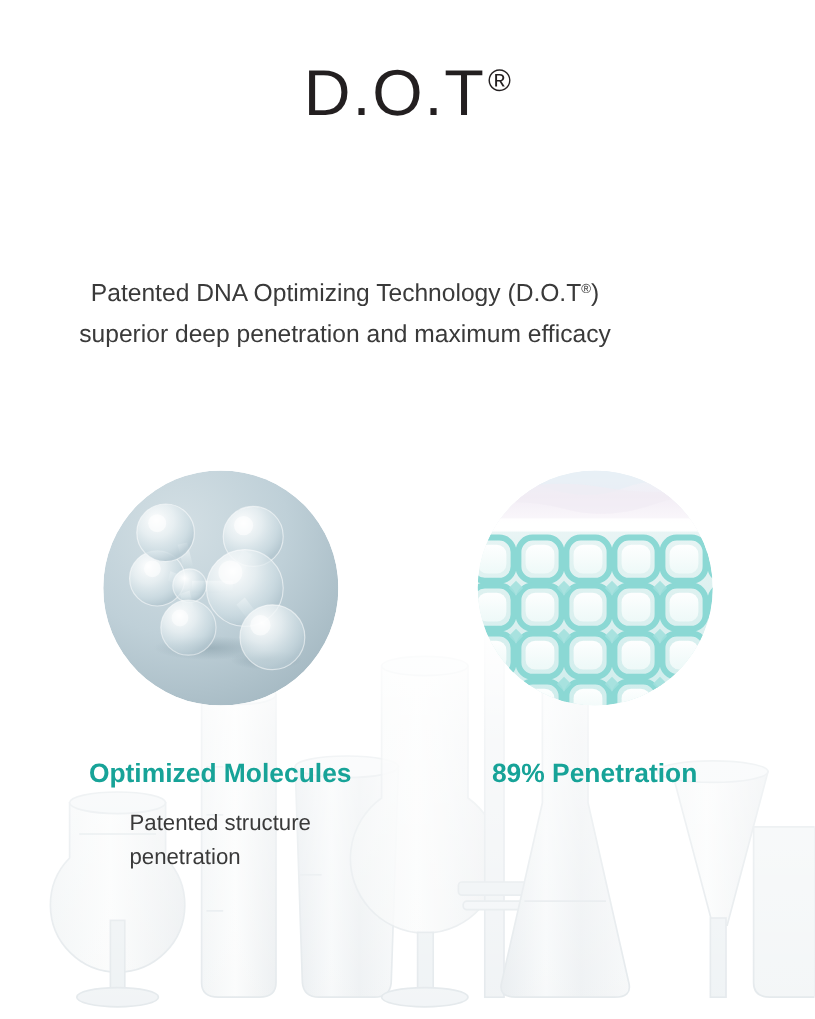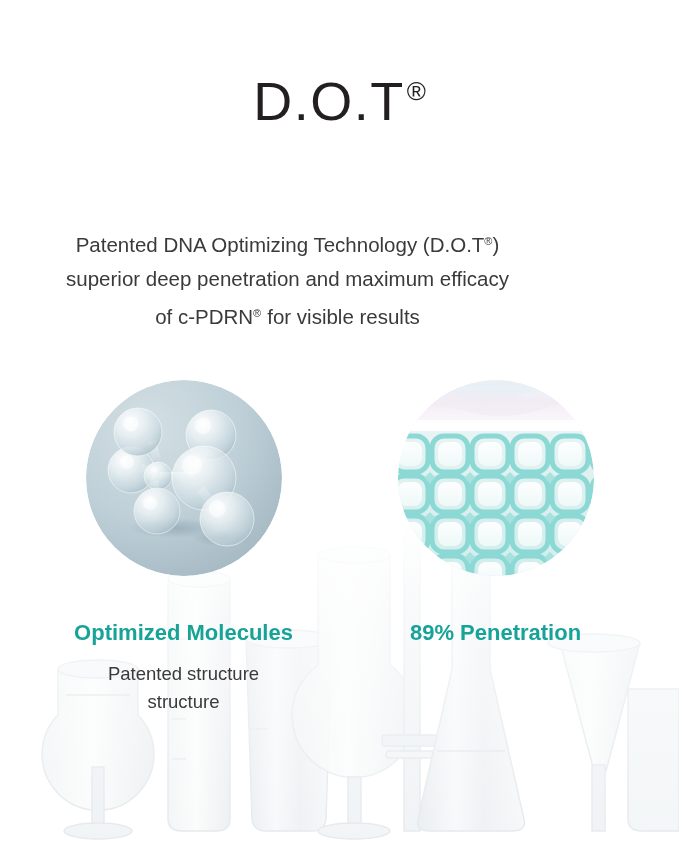--- a/index.html
+++ b/index.html
@@ -31,21 +31,21 @@
     bottom: 0;
     width: 679px;
     height: 330px;
     pointer-events: none;
     z-index: 0;
   }
 
   
   .title-block {
     position: absolute;
-    top: 60px;
+    top: 36px;
     left: 0;
     width: 679px;
     text-align: center;
     z-index: 3;
   }
   .title-line {
     color: #231f20;
     font-weight: 300;
     font-size: 55px;
     line-height: 62px;
@@ -78,21 +78,21 @@
   .subtitle .ln { white-space: nowrap; display: block; }
   .sup-reg {
     font-size: 11px;
     vertical-align: 7px;
   }
   .gap { display: inline-block; width: 6px; }
 
   
   .columns {
     position: absolute;
-    top: 380px;
+    top: 392px;
     left: 0;
     width: 679px;
     display: flex;
     justify-content: center;
     gap: 116px;
     z-index: 3;
   }
   .col {
     width: 196px;
     display: flex;
@@ -115,21 +115,21 @@
     font-weight: 700;
     color: #17a398;
     white-space: nowrap;
     line-height: 26px;
   }
   .caption-body {
     margin-top: 14px;
     font-size: 18.5px;
     line-height: 28px;
     color: #3a3a3a;
-    text-align: center;
+    text-align: left;
     font-weight: 400;
   }
   .caption-body .ln { display: block; white-space: nowrap; }
 </style>
 </head>
 <body>
 
 <div id="page">
 
   <svg id="lab-bg" viewBox="0 0 679 330" preserveAspectRatio="none">
@@ -191,21 +191,20 @@
     <rect x="0" y="0" width="679" height="330" fill="url(#glassFade)"></rect>
   </svg>
 
   <div class="title-block">
     <div class="title-line title-line-1"><span>D.O.T</span><span class="title-reg">®</span></div>
   </div>
 
   <div class="subtitle">
     <span class="ln"><span>Patented DNA Optimizing Technology (D.O.T</span><span class="sup-reg">®</span><span>)</span></span>
     <span class="ln">superior deep penetration and maximum efficacy</span>
-    <span class="ln"><span>of c-PDRN</span><span class="sup-reg">®</span><span class="gap"></span><span>for visible results</span></span>
   </div>
 
   <div class="columns">
 
     <div class="col">
       <div class="circle">
         <svg viewBox="0 0 196 196" width="196" height="196">
           <defs>
             <radialGradient id="mBg" cx="32%" cy="24%" r="96%">
               <stop offset="0%" stop-color="#d3dfe4"></stop>
@@ -271,21 +270,21 @@
             <circle cx="141" cy="139" r="27" fill="none" stroke="#ffffff" stroke-opacity="0.55"></circle>
             <circle cx="131" cy="129" r="8.5" fill="#ffffff" opacity="0.55"></circle>
           </g>
         </svg>
       </div>
 
       <div class="caption-head">Optimized Molecules</div>
 
       <div class="caption-body">
         <span class="ln">Patented structure</span>
-        <span class="ln">structure</span>
+        <span class="ln">penetration</span>
       </div>
     </div>
 
     <div class="col">
       <div class="circle">
         <svg viewBox="0 0 196 196" width="196" height="196">
           <defs>
             <clipPath id="cCirc">
                 <circle cx="98" cy="98" r="98"></circle>
               </clipPath>

